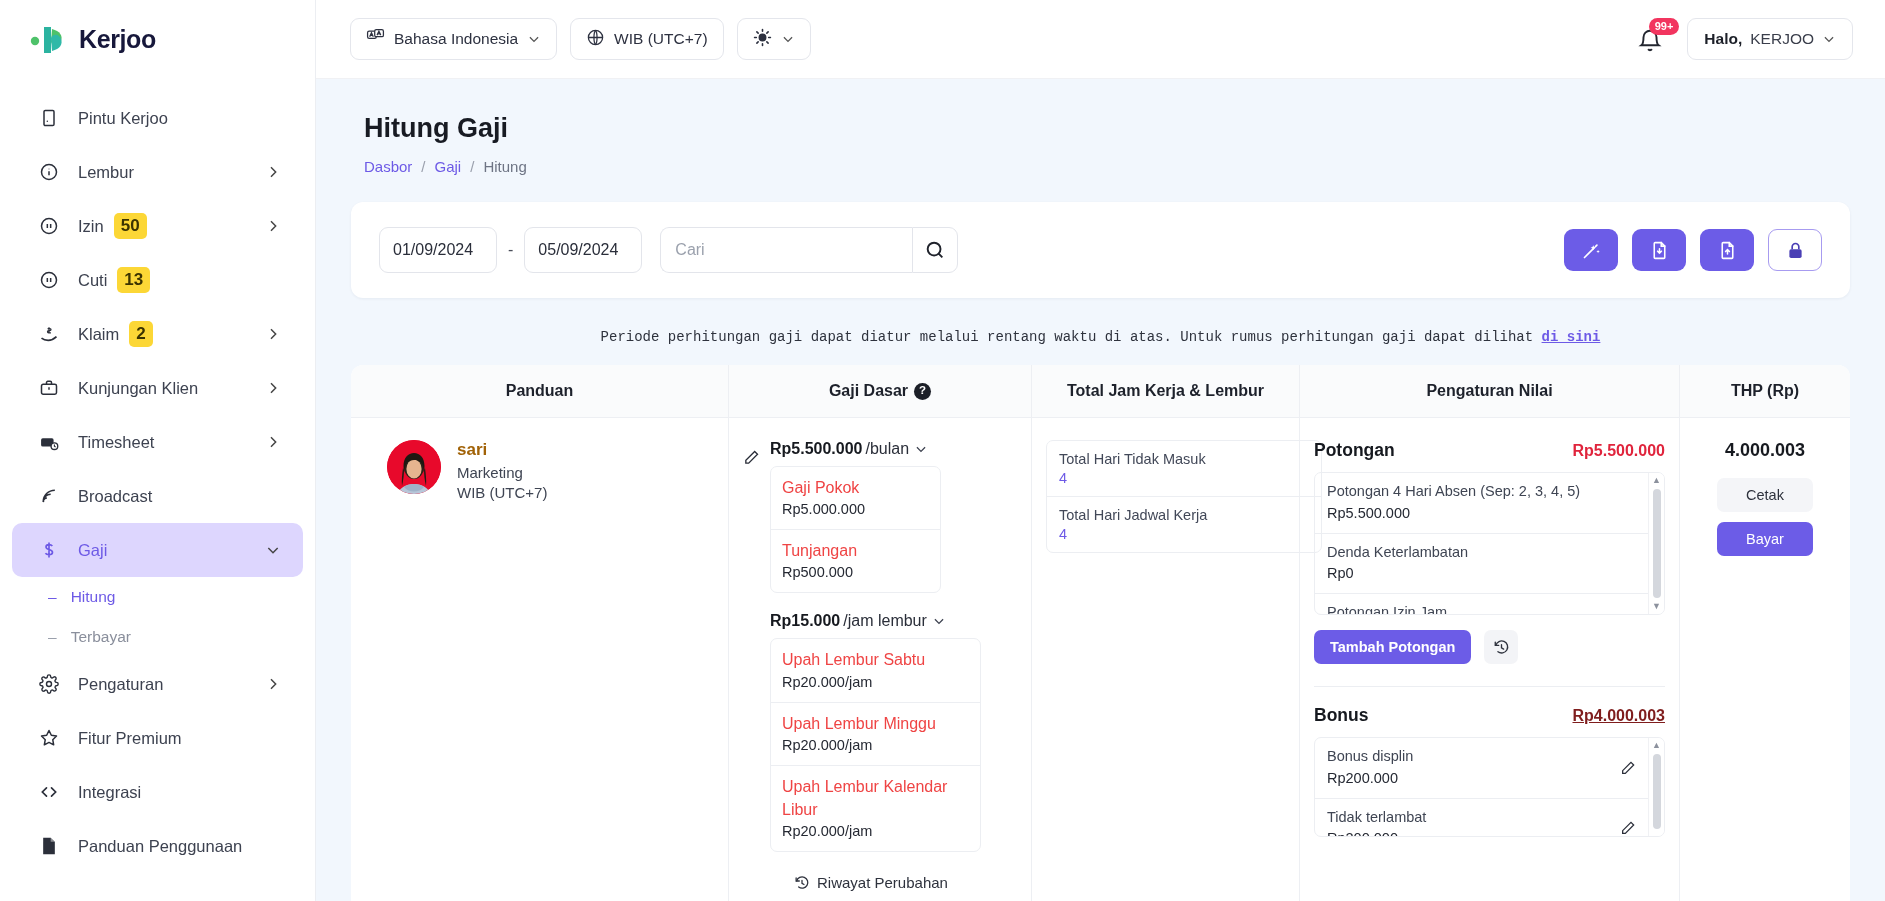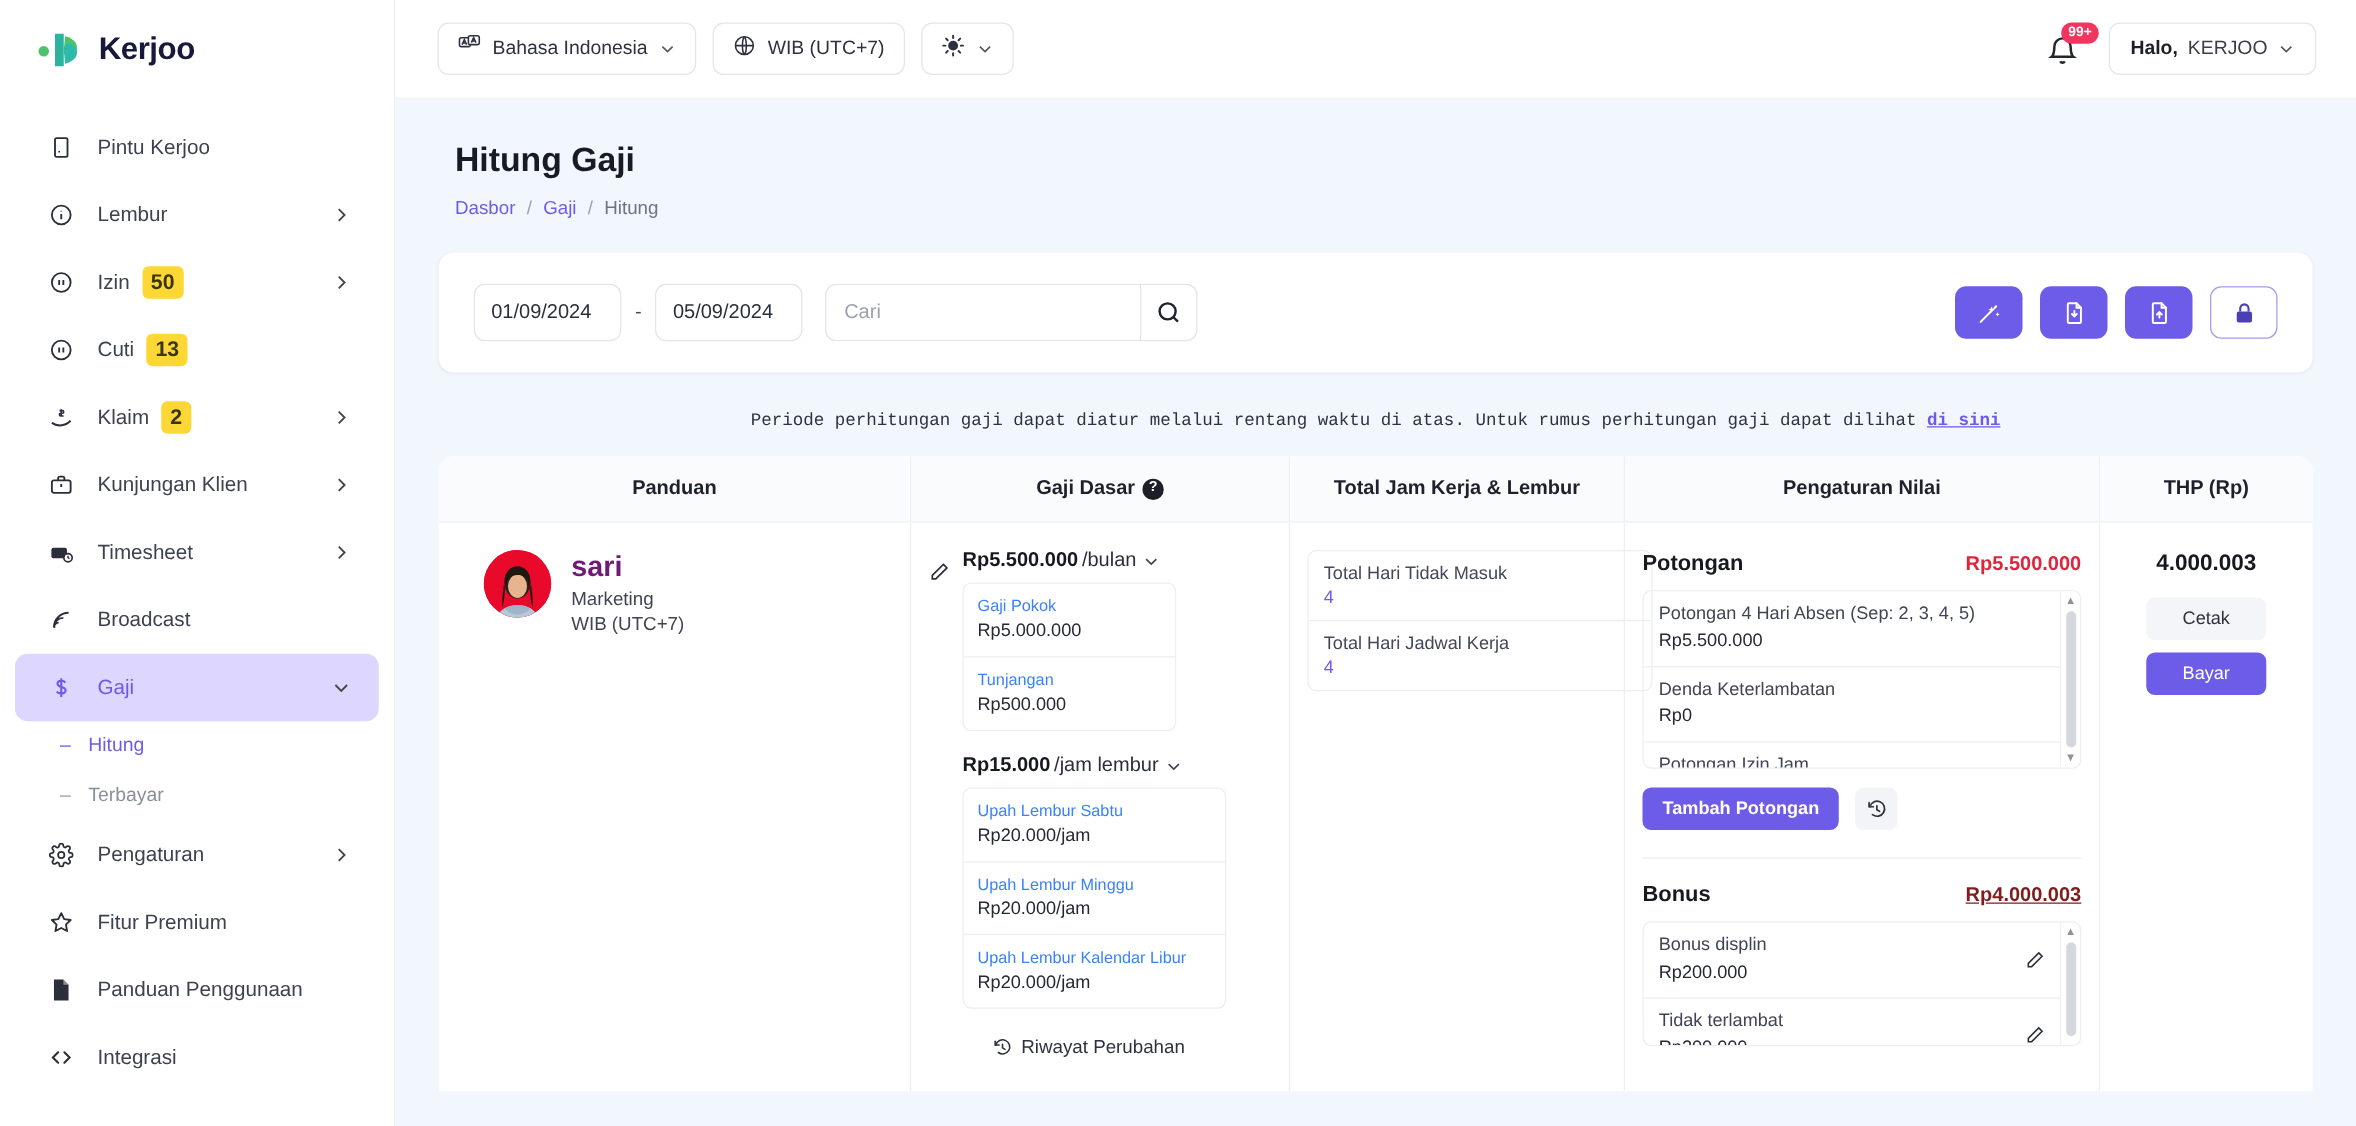--- a/index.html
+++ b/index.html
@@ -153,33 +153,33 @@
   }
   .trow { display: flex; align-items: stretch; }
   .td { padding: 22px 14px; border-right: 1px solid #edeff3; }
   .td:last-child { border-right: none; }
 
   .emp { display: flex; align-items: flex-start; gap: 16px; padding-left: 22px; }
   .avatar {
     width: 54px; height: 54px; border-radius: 50%; flex: none; overflow: hidden;
     background: #e8092b; position: relative;
   }
-  .emp-name { font-size: 23px; font-weight: 700; color: #701a75; }
+  .emp-name { font-size: 17px; font-weight: 700; color: #a16207; }
   .emp-role { font-size: 15px; color: #3f4553; margin-top: 4px; }
   .emp-tz { font-size: 15px; color: #3f4553; margin-top: 3px; }
 
   .sal-wrap { display: flex; gap: 10px; }
   .pencil { width: 17px; height: 17px; color: #2b2f3a; flex: none; margin-top: 9px; cursor: pointer; }
   .sal-head { font-size: 16px; color: #2a2e39; display: flex; align-items: center; gap: 3px; }
   .sal-head b { font-weight: 700; color: #16191f; }
   .sal-head .cv { width: 14px; height: 14px; color: #3d4250; margin-left: 2px; }
   .detail-box { border: 1px solid #eceef2; border-radius: 7px; margin-top: 8px; width: 171px; }
   .detail-row { padding: 9px 11px; border-bottom: 1px solid #eceef2; }
   .detail-row:last-child { border-bottom: none; }
-  .detail-row .k { font-size: 13px; color: #3b82f6; line-height: 1.45; }
+  .detail-row .k { font-size: 16px; color: #ef4444; line-height: 1.45; }
   .detail-row .v { font-size: 14.5px; color: #252933; line-height: 1.45; }
   .hist-btn {
     display: inline-flex; align-items: center; gap: 7px; font-size: 15px;
     color: #2e323d; margin-top: 22px; cursor: pointer; padding-left: 24px;
   }
   .hist-btn svg { width: 16px; height: 16px; }
 
   .hours-box { border: 1px solid #eceef2; border-radius: 7px; width: 276px; }
   .hours-row { padding: 10px 12px; border-bottom: 1px solid #eceef2; }
   .hours-row:last-child { border-bottom: none; }
@@ -406,35 +406,35 @@
         <span class="ico">
           <svg viewBox="0 0 24 24" fill="none" stroke="currentColor" stroke-width="1.8" stroke-linejoin="round">
             <path d="M12 3l2.8 5.7 6.2.9-4.5 4.4 1.1 6.2L12 17.3 6.4 20.2l1.1-6.2L3 9.6l6.2-.9z"></path>
           </svg>
         </span>
         <span class="nav-label">Fitur Premium</span>
       </div>
 
       <div class="nav-item">
         <span class="ico">
+          <svg viewBox="0 0 24 24" fill="none" stroke="currentColor" stroke-width="2" stroke-linecap="round">
+            <path d="M9 7l-5 5 5 5M15 7l5 5-5 5"></path>
+          </svg>
+        </span>
+        <span class="nav-label">Integrasi</span>
+      </div>
+
+      <div class="nav-item">
+        <span class="ico">
           <svg viewBox="0 0 24 24">
             <path d="M5 2h9l5 5v15H5z" fill="currentColor"></path>
             <path d="M14 2l5 5h-5z" fill="#fff" opacity=".45"></path>
           </svg>
         </span>
         <span class="nav-label">Panduan Penggunaan</span>
-      </div>
-
-      <div class="nav-item">
-        <span class="ico">
-          <svg viewBox="0 0 24 24" fill="none" stroke="currentColor" stroke-width="2" stroke-linecap="round">
-            <path d="M9 7l-5 5 5 5M15 7l5 5-5 5"></path>
-          </svg>
-        </span>
-        <span class="nav-label">Integrasi</span>
       </div>
 
     </nav>
   </aside>
 
   <div class="main">
 
     <header class="topbar">
       <button class="pillbtn">
         <span>

